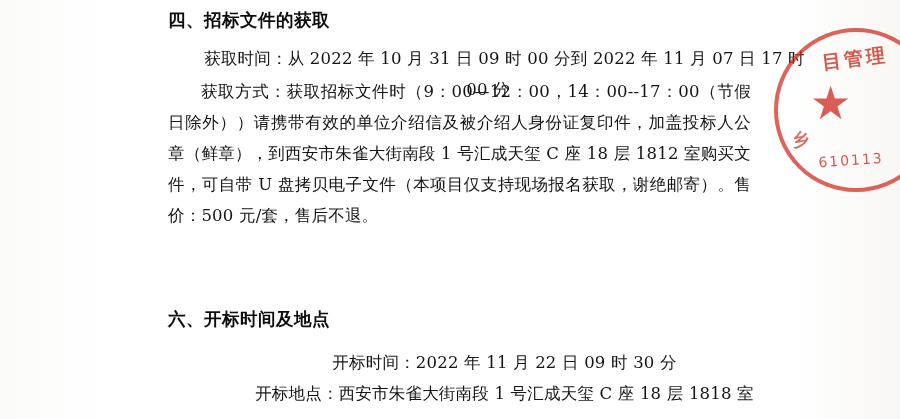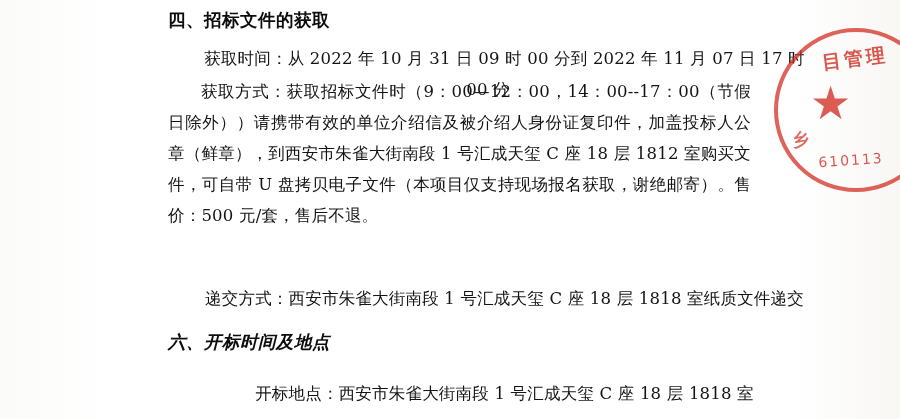--- a/index.html
+++ b/index.html
@@ -150,24 +150,24 @@
 <div class="doc">
 
   <div class="block heading" style="left:168px; top:8px;">四、招标文件的获取</div>
 
   <div class="block para indent" style="left:168px; top:43px; width:640px;">获取时间：从 2022 年 10 月 31 日 09 时 00 分到 2022 年 11 月 07 日 17 时 00 分</div>
 
   <div class="block para indent para-wide" style="left:168px; top:76px;">获取方式：获取招标文件时（9：00—12：00，14：00--17：00（节假日除外））请携带有效的单位介绍信及被介绍人身份证复印件，加盖投标人公章（鲜章），到西安市朱雀大街南段 1 号汇成天玺 C 座 18 层 1812 室购买文件，可自带 U 盘拷贝电子文件（本项目仅支持现场报名获取，谢绝邮寄）。售价：500 元/套，售后不退。</div>
 
 
 
-  <div class="block para indent" style="left:168px; top:283px; width:640px;">递交方式：西安市朱雀大街南段 1 号汇成天玺 C 座 18 层 1818 室纸质文件递交</div>
 
-  <div class="block heading" style="left:168px; top:330px;font-style:italic;">六、开标时间及地点</div>
+  <div class="block heading" style="left:168px; top:307px;">六、开标时间及地点</div>
 
+  <div class="block para indent" style="left:168px; top:347px; width:640px;">开标时间：2022 年 11 月 22 日 09 时 30 分</div>
 
   <div class="block para indent" style="left:168px; top:378px; width:640px;">开标地点：西安市朱雀大街南段 1 号汇成天玺 C 座 18 层 1818 室</div>
 
   <div class="seal">
     <div class="seal-ring"></div>
     <div class="seal-top-text">目管理</div>
     <div class="seal-star">
       <span>★</span>
     </div>
     <div class="seal-mid-text">乡</div>

